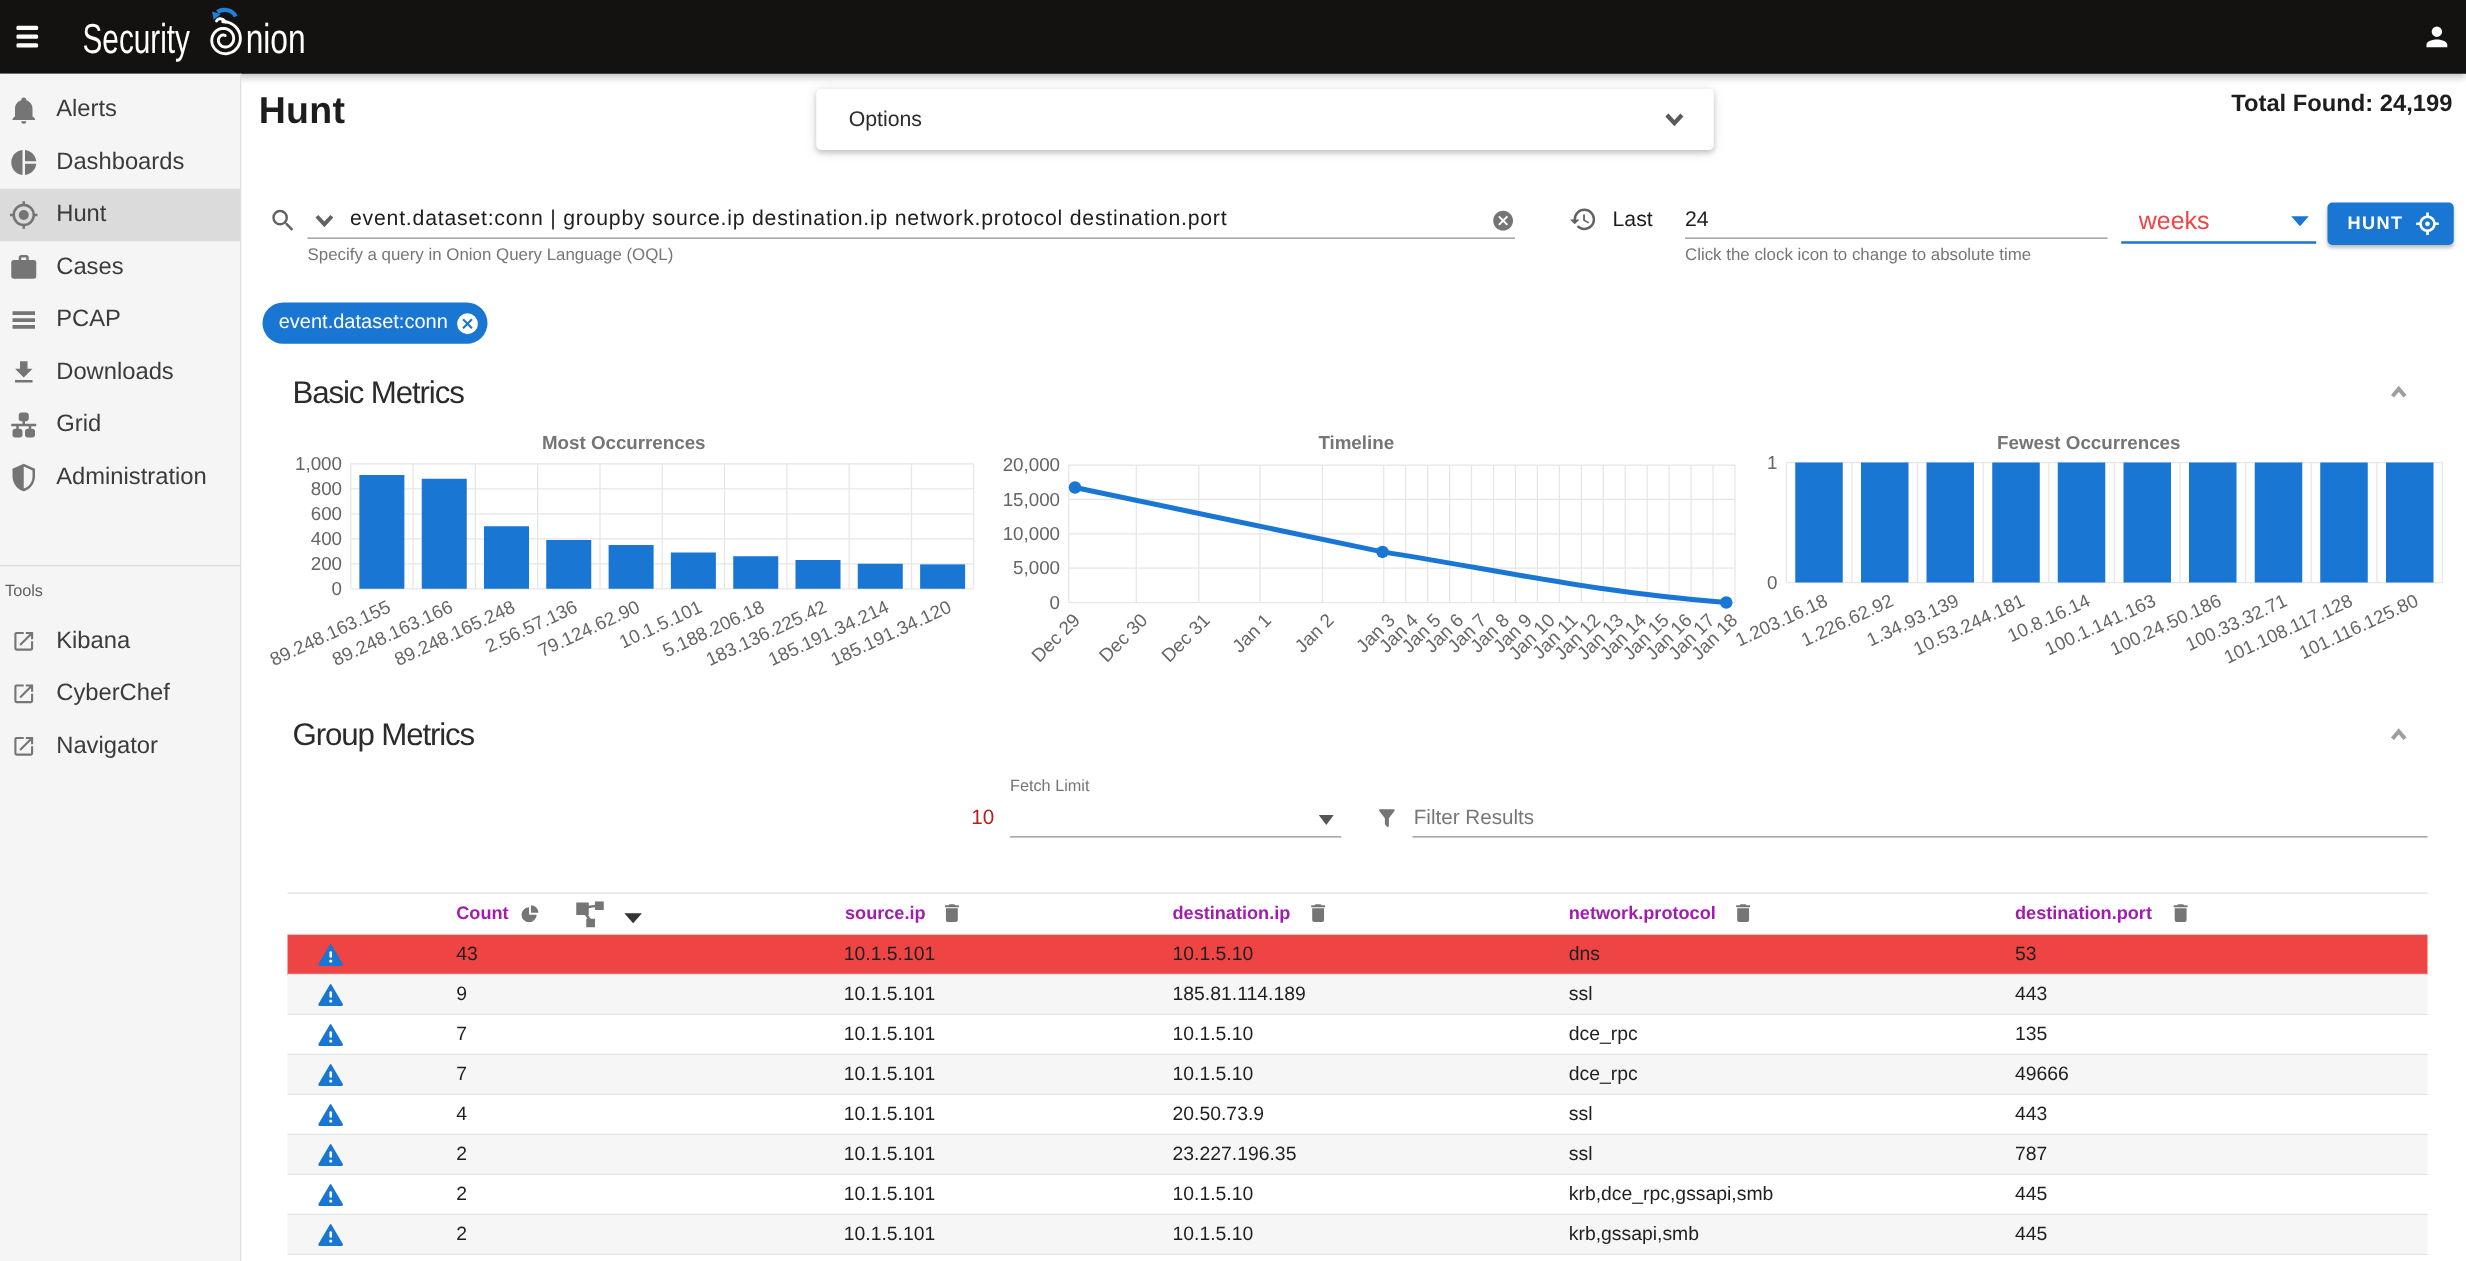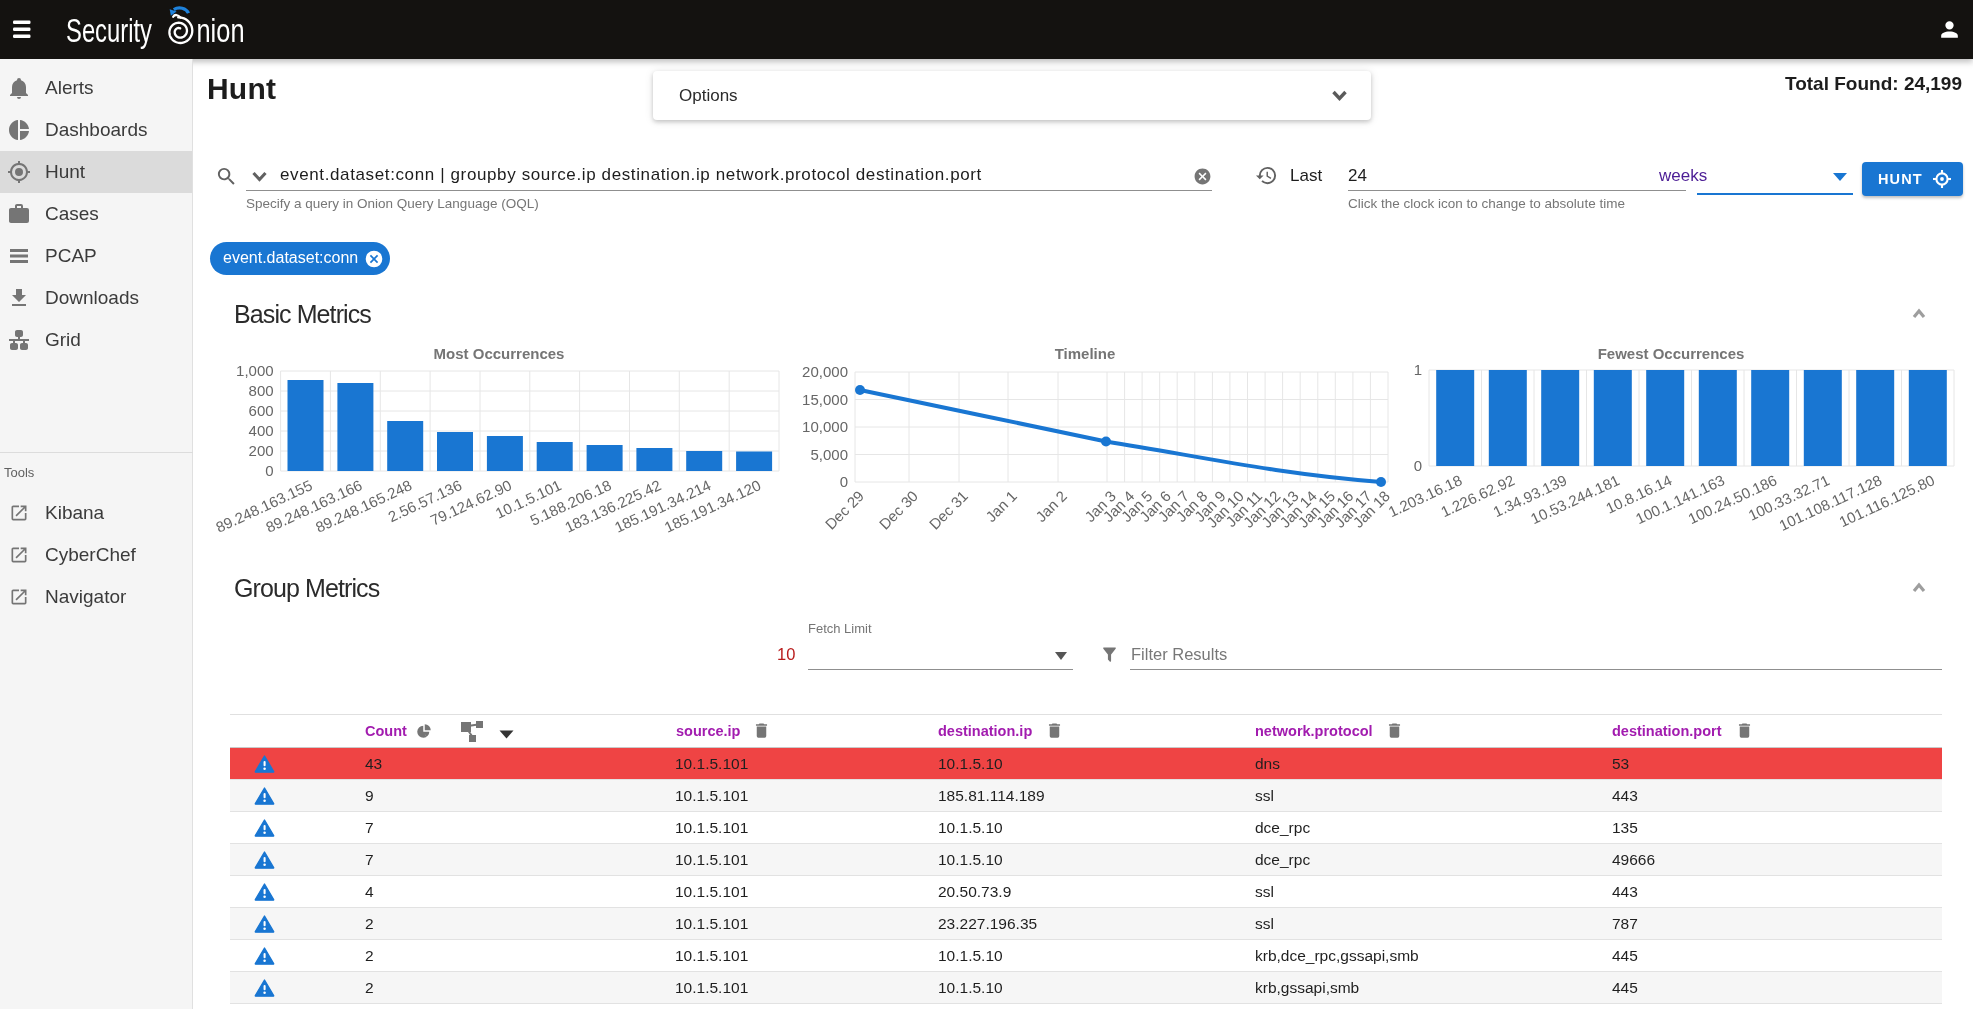--- a/index.html
+++ b/index.html
@@ -99,20 +99,28 @@
       <span class="slab">Downloads</span>
     </div>
     <div class="sitem">
       <span class="sic">
         <svg width="24" height="24" viewBox="0 0 24 24">
           <path d="M10,2C8.89,2 8,2.89 8,4V7C8,8.11 8.89,9 10,9H11V11H2V13H6V15H5C3.89,15 3,15.89 3,17V20C3,21.11 3.89,22 5,22H9C10.11,22 11,21.11 11,20V17C11,15.89 10.11,15 9,15H8V13H16V15H15C13.89,15 13,15.89 13,17V20C13,21.11 13.89,22 15,22H19C20.11,22 21,21.11 21,20V17C21,15.89 20.11,15 19,15H18V13H22V11H13V9H14C15.11,9 16,8.11 16,7V4C16,2.89 15.11,2 14,2H10Z" fill="#757575"></path>
         </svg>
       </span>
       <span class="slab">Grid</span>
     </div>
+    <div class="sitem">
+      <span class="sic">
+        <svg width="24" height="24" viewBox="0 0 24 24">
+          <path d="M12,1L3,5V11C3,16.55 6.84,21.74 12,23C17.16,21.74 21,16.55 21,11V5L12,1M12,3.18L19,6.3V11.22C19,15.54 16.25,19.59 12,20.89V3.18Z" fill="#757575"></path>
+        </svg>
+      </span>
+      <span class="slab">Administration</span>
+    </div>
   <div class="divider"></div>
   <div class="tools">Tools</div>
   <div class="toolitems">
       <div class="sitem">
         <span class="sic" style="left:9px">
           <svg width="20" height="20" viewBox="0 0 24 24">
             <path d="M14,3V5H17.59L7.76,14.83L9.17,16.24L19,6.41V10H21V3M19,19H5V5H12V3H5C3.89,3 3,3.89 3,5V19A2,2 0 0,0 5,21H19A2,2 0 0,0 21,19V12H19V19Z" fill="#757575"></path>
           </svg>
         </span>
         <span class="slab">Kibana</span>
@@ -158,21 +166,21 @@
 <div class="uline" style="left:246px;top:190px;width:966px"></div>
 <div class="helper" style="left:246px;top:196px">Specify a query in Onion Query Language (OQL)</div>
 
 <span class="abs" style="left:1255px;top:164px"><svg width="23" height="23" viewBox="0 0 24 24">
       <path d="M13.5,8H12V13L16.28,15.54L17,14.33L13.5,12.25V8M13,3A9,9 0 0,0 4,12H1L4.96,16.03L9,12H6A7,7 0 0,1 13,5A7,7 0 0,1 20,12A7,7 0 0,1 13,19C11.07,19 9.32,18.21 8.06,16.94L6.64,18.36C8.27,20 10.5,21 13,21A9,9 0 0,0 22,12A9,9 0 0,0 13,3" fill="#616161"></path>
     </svg></span>
 <div class="abs" style="left:1290px;top:166px;font-size:17px;color:#1d1d1d">Last</div>
 <div class="abs" style="left:1348px;top:166px;font-size:17px;color:#1d1d1d">24</div>
 <div class="uline" style="left:1348px;top:190px;width:338px"></div>
 <div class="helper" style="left:1348px;top:196px">Click the clock icon to change to absolute time</div>
-<div class="abs" style="left:1659px;top:166px;font-size:17px;color:#4c1d95">weeks</div>
+<div class="abs" style="left:1711px;top:166px;font-size:20px;color:#ef4444">weeks</div>
 <svg class="abs" style="left:1832px;top:172px" width="16" height="10" viewBox="0 0 16 10">
     <path d="M1,1 L8,9 L15,1 Z" fill="#1976d2"></path>
   </svg>
 <div class="abs" style="left:1697px;top:193px;width:156px;height:2px;background:#1976d2"></div>
 <div class="hunt-btn">HUNT<svg style="margin-left:9px" width="20" height="20" viewBox="0 0 20 20">
       <circle cx="10" cy="10" r="5.6" fill="none" stroke="#fff" stroke-width="2.1"></circle>
       <circle cx="10" cy="10" r="1.9" fill="#fff"></circle>
       <line x1="10" y1="1" x2="10" y2="4.6" stroke="#fff" stroke-width="2.1"></line>
       <line x1="10" y1="15.4" x2="10" y2="19" stroke="#fff" stroke-width="2.1"></line>
       <line x1="1" y1="10" x2="4.6" y2="10" stroke="#fff" stroke-width="2.1"></line>

